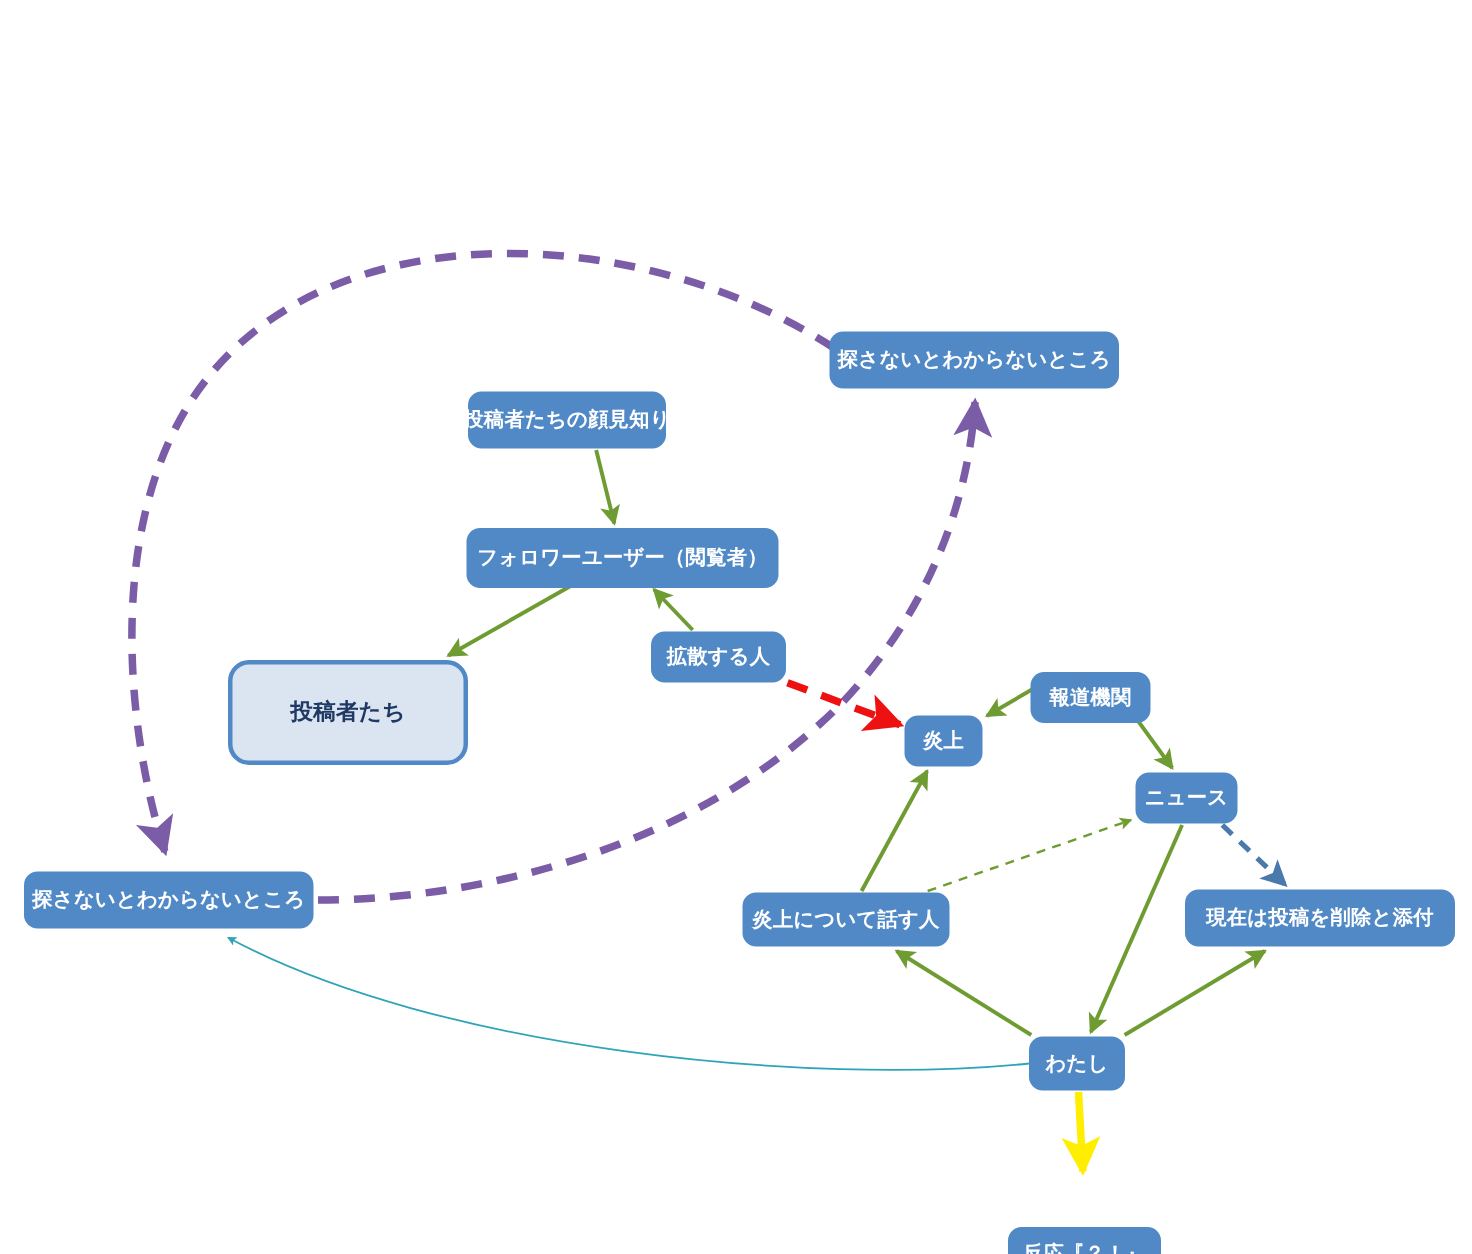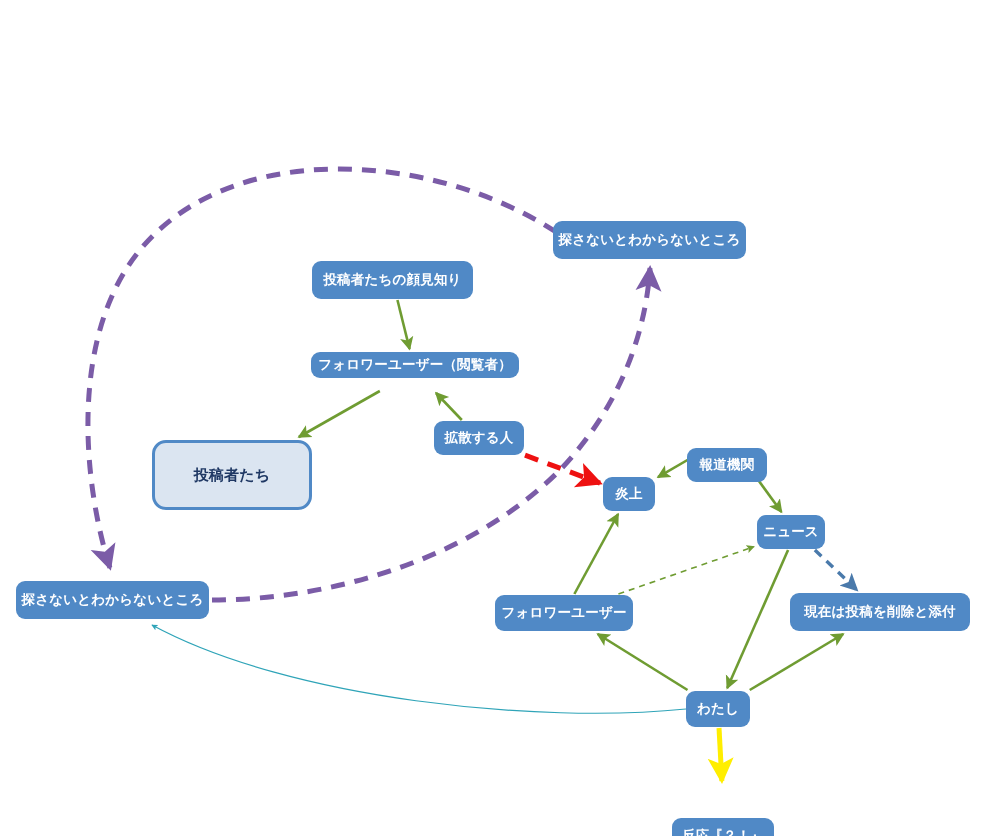--- a/index.html
+++ b/index.html
@@ -119,24 +119,24 @@
       <path d="M 749.7319587628866,690 L 843.2577319587629,634" fill="none" stroke="#6f9c32" stroke-width="2.6" stroke-linecap="butt" marker-end="url(#m11)"></path>
       <path d="M 719.0215053763441,728 L 721.8709677419355,781" fill="none" stroke="#ffee00" stroke-width="5" stroke-linecap="butt" marker-end="url(#m12)"></path>
       <path d="M 686,709 C 540,724 290,700 152,625" fill="none" stroke="#2fa4b8" stroke-width="1.2" stroke-linecap="butt" marker-end="url(#m13)"></path>
       <path d="M 212,600 C 330,600 470,560 560,470 C 622,405 646,330 650,268" fill="none" stroke="#7b5ca7" stroke-width="5" stroke-linecap="butt" stroke-dasharray="14 10" marker-end="url(#m14)"></path>
       <path d="M 556,232 C 430,150 230,140 140,250 C 70,335 82,480 110,568" fill="none" stroke="#7b5ca7" stroke-width="5" stroke-linecap="butt" stroke-dasharray="14 10" marker-end="url(#m15)"></path>
     </svg>
   <div id="nodes">
       <div class="node" style="left: 553px; top: 221px; width: 193px; height: 38px;">
         <span>探さないとわからないところ</span>
       </div>
-      <div class="node" style="left: 312px; top: 261px; width: 161px; height: 38px;">
+      <div class="node" style="left: 312px; top: 261px; width: 132px; height: 38px;">
         <span>投稿者たちの顔見知り</span>
       </div>
-      <div class="node" style="left: 311px; top: 352px; width: 208px; height: 26px;">
+      <div class="node" style="left: 311px; top: 352px; width: 208px; height: 40px;">
         <span>フォロワーユーザー（閲覧者）</span>
       </div>
       <div class="node" style="left: 434px; top: 421px; width: 90px; height: 34px;">
         <span>拡散する人</span>
       </div>
       <div class="node highlight" style="left: 152px; top: 440px; width: 160px; height: 70px;">
         <span>投稿者たち</span>
       </div>
       <div class="node" style="left: 687px; top: 420px; width: 80px; height: 34px; margin-top: 28px;">
         <span>報道機関</span>
@@ -144,21 +144,21 @@
       <div class="node" style="left: 603px; top: 477px; width: 52px; height: 34px; text-align: center;">
         <span>炎上</span>
       </div>
       <div class="node" style="left: 757px; top: 515px; width: 68px; height: 34px;">
         <span>ニュース</span>
       </div>
       <div class="node" style="left: 16px; top: 581px; width: 193px; height: 38px;">
         <span>探さないとわからないところ</span>
       </div>
       <div class="node" style="left: 495px; top: 595px; width: 138px; height: 36px;">
-        <span>フォロワーユーザー</span>
+        <span>炎上について話す人</span>
       </div>
       <div class="node" style="left: 790px; top: 593px; width: 180px; height: 38px;">
         <span>現在は投稿を削除と添付</span>
       </div>
       <div class="node" style="left: 686px; top: 691px; width: 64px; height: 36px;">
         <span>わたし</span>
       </div>
       <div class="node" style="left: 672px; top: 784px; width: 102px; height: 36px; margin-top: 34px;">
         <span>反応『？！』</span>
       </div>

